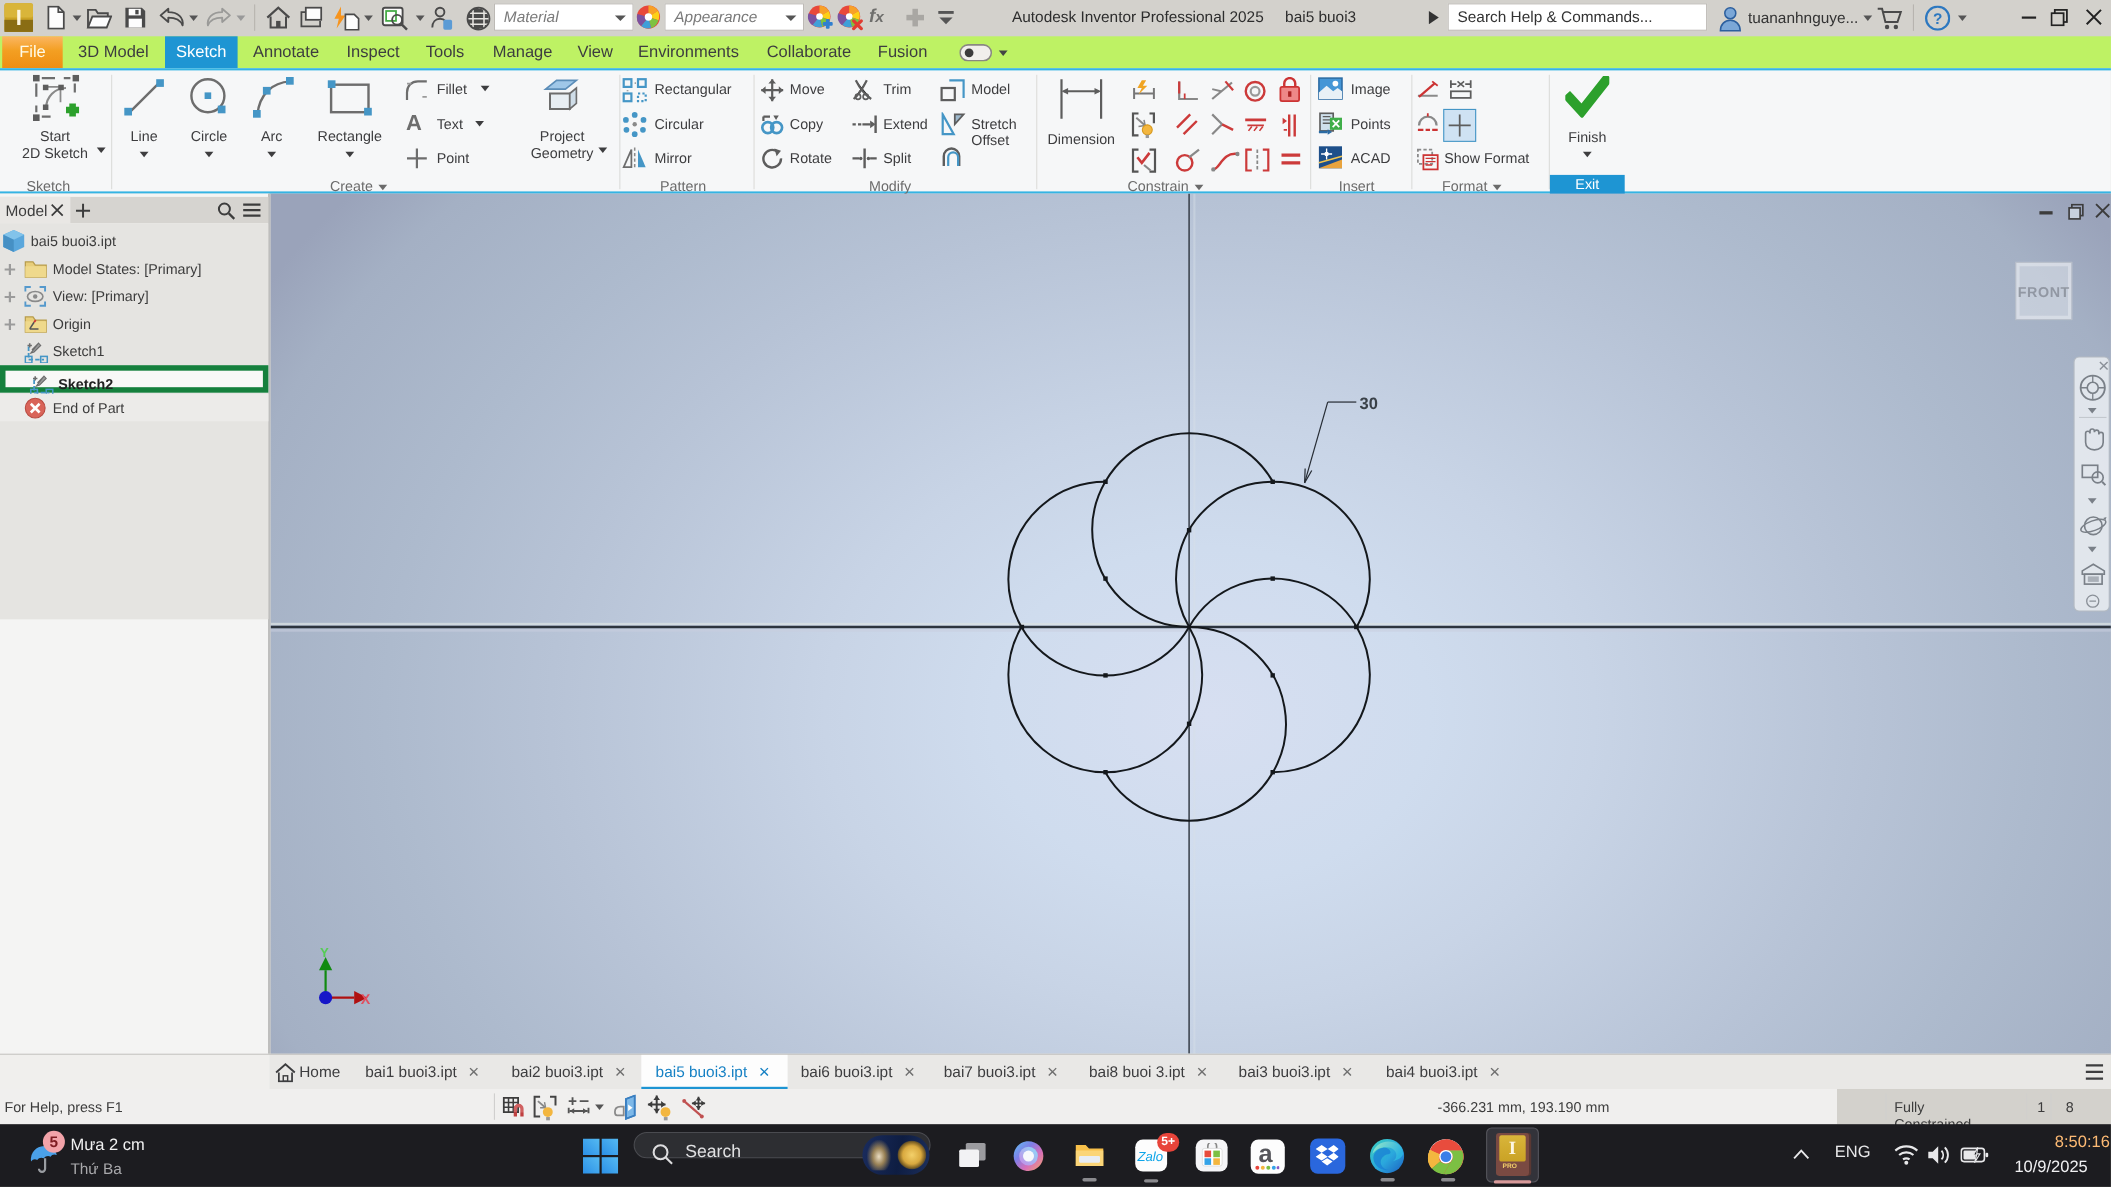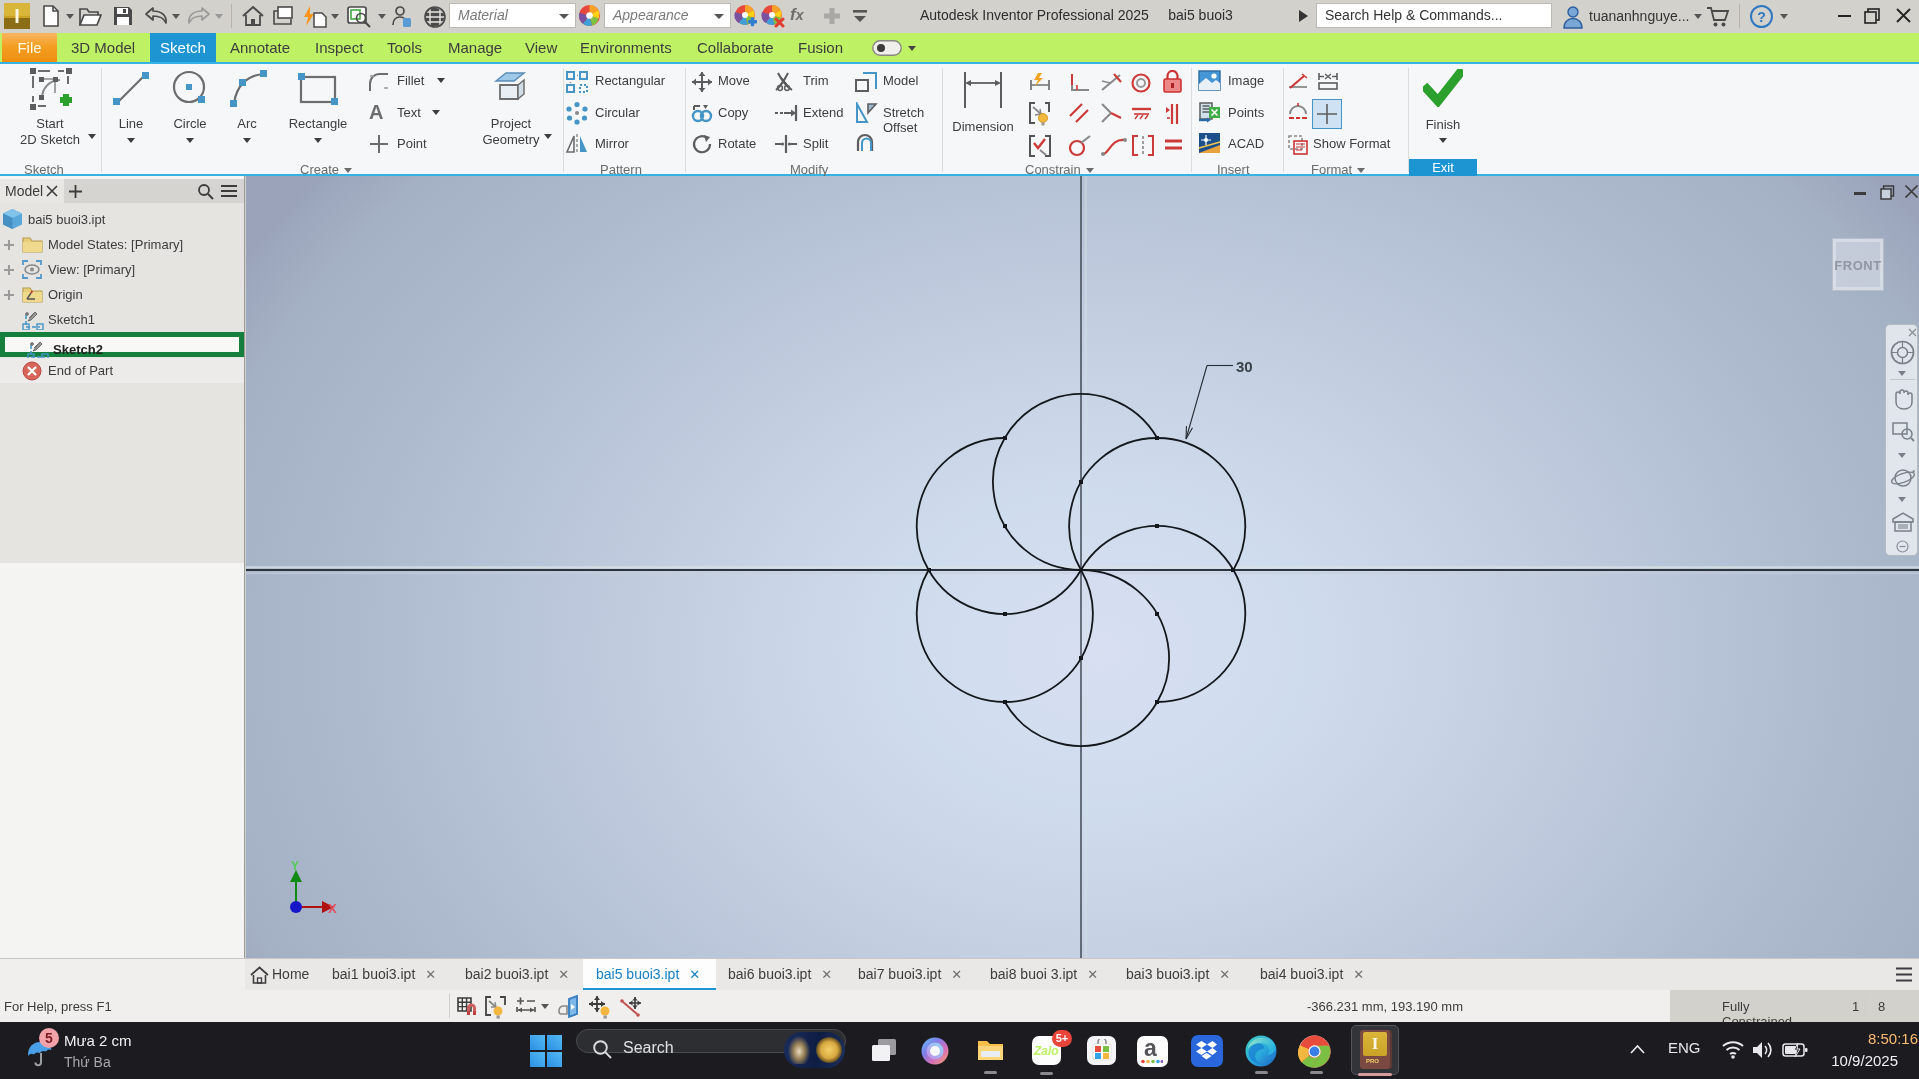--- a/index.html
+++ b/index.html
@@ -855,21 +855,21 @@
     </svg>
 
   <svg class="abs" style="left:976px;top:15px" width="29" height="27" viewBox="0 0 29 27">
       <path d="M2 4h9l3 3h13v16H2z" fill="#f8c04a"></path>
       <path d="M2 9h25v14H2z" fill="#fbd578"></path>
       <rect x="5" y="14" width="19" height="6" rx="1" fill="#e8edf4"></rect>
     </svg>
   <div class="abs" style="left:984px;top:49px;width:13px;height:3px;border-radius:2px;background:#8a8a8e"></div>
 
   <div class="abs" style="left:1032px;top:14px;width:29px;height:29px;border-radius:7px;background:#fdfdfd"></div>
-  <div class="abs" style="left:1034px;top:22px;font-size:12px;font-weight:bold;color:#bef264;font-style:italic">Zalo</div>
+  <div class="abs" style="left:1034px;top:22px;font-size:12px;font-weight:normal;color:#0ea5e9;font-style:italic">Zalo</div>
   <div class="abs" style="left:1052px;top:8px;min-width:20px;height:17px;border-radius:9px;background:#e8443a;color:#fff;font-size:11px;font-weight:bold;text-align:center;line-height:17px;padding:0 2px">5+</div>
   <div class="abs" style="left:1040px;top:50px;width:13px;height:3px;border-radius:2px;background:#8a8a8e"></div>
 
   <div class="abs" style="left:1087px;top:14px;width:29px;height:29px;border-radius:7px;background:#f5f5f7"></div>
   <svg class="abs" style="left:1092px;top:17px" width="20" height="23" viewBox="0 0 20 23">
       <path d="M6 5V3a4 4 0 018 0v2" fill="none" stroke="#888" stroke-width="1.5"></path>
       <rect x="1" y="5" width="18" height="16" rx="2" fill="#fff" stroke="#ccc" stroke-width="0.5"></rect>
       <rect x="3" y="7" width="6" height="6" fill="#e84c3d"></rect>
       <rect x="11" y="7" width="6" height="6" fill="#7cc043"></rect>
       <rect x="3" y="14" width="6" height="6" fill="#35a3e8"></rect>

